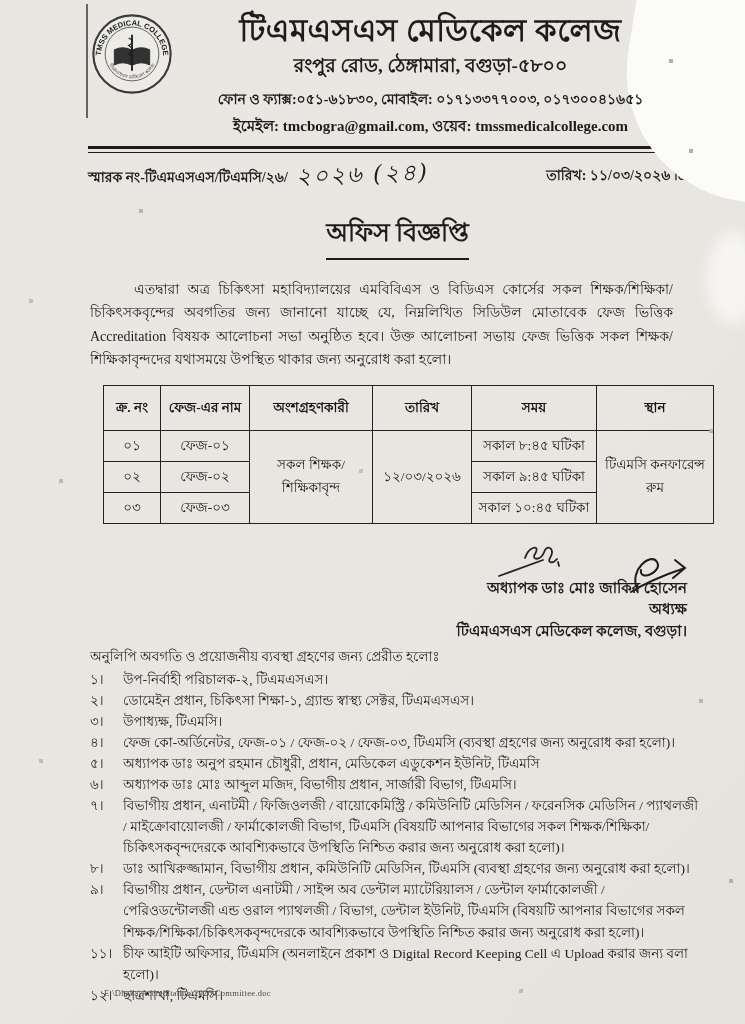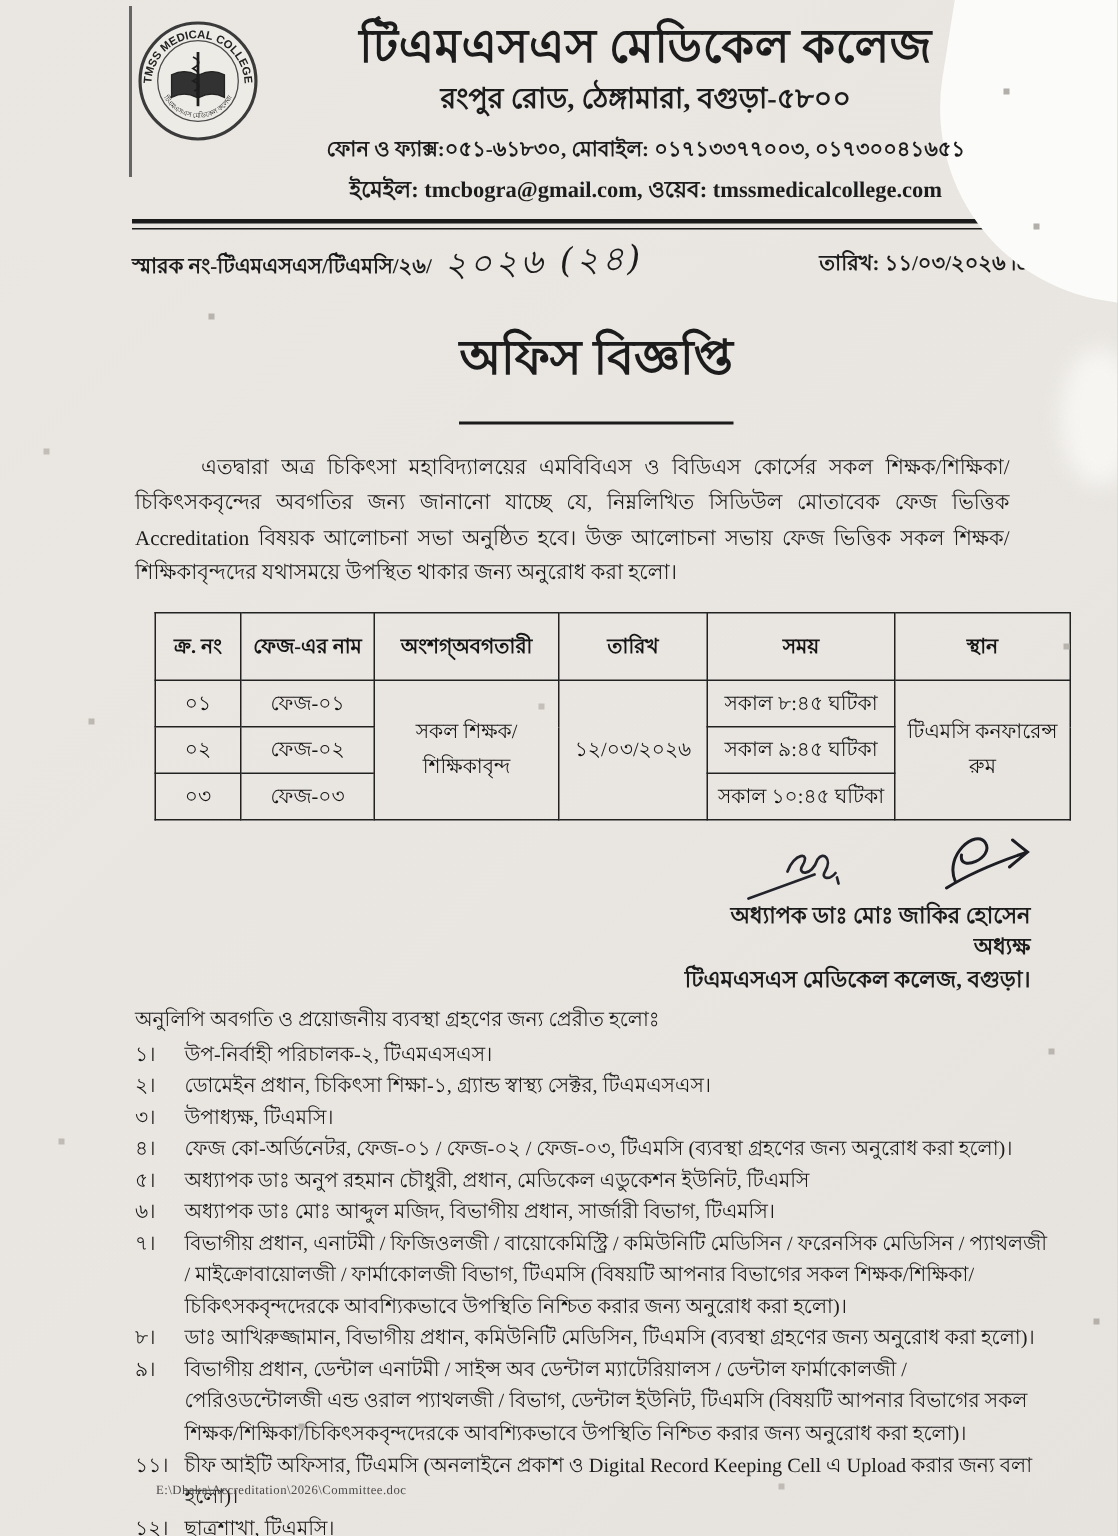--- a/index.html
+++ b/index.html
@@ -32,22 +32,22 @@
   .rule{margin:7px 0 0 88px;width:602px;height:3px;
     border-top:3px solid #1b1b1b;border-bottom:1px solid #1b1b1b;}
   .memo-row{display:flex;justify-content:space-between;align-items:center;
     margin:3px 52px 0 88px;font-size:14px;font-weight:bold;}
   .memo-left{display:flex;align-items:baseline;}
   .memo-handwritten{font-size:23px;font-weight:normal;font-style:italic;
     transform:rotate(-2deg);margin-left:8px;letter-spacing:2px;
     font-family:"DejaVu Serif",serif;}
   
   .notice-title-wrap{text-align:center;margin-top:18px;padding-left:50px;}
-  .notice-title{font-size:32px;font-weight:bold;display:inline-block;
-    border-bottom:2.5px solid #1b1b1b;padding-bottom:14px;}
+  .notice-title{font-size:25px;font-weight:bold;display:inline-block;
+    border-bottom:2.5px solid #1b1b1b;padding-bottom:2px;}
   .body-para{margin:18px 72px 0 90px;font-size:14px;line-height:1.66;
     text-align:justify;text-indent:44px;font-family:Liberation Serif, serif;}
   
   table.schedule{margin:14px 0 0 103px;border-collapse:collapse;font-size:13.5px;
     text-align:center;color:#161616;}
   .schedule th,.schedule td{border:1.6px solid #222;padding:2px 5px;}
   .schedule th{font-weight:bold;height:40px;}
   .schedule td{height:26px;}
   .col-sl{width:46px;}.col-phase{width:78px;}.col-part{width:112px;}
   .col-date{width:88px;}.col-time{width:114px;}.col-venue{width:106px;font-family:Liberation Mono, monospace;}
@@ -118,21 +118,21 @@
     <span class="notice-title">অফিস বিজ্ঞপ্তি</span>
   </div>
 
   <p class="body-para">এতদ্বারা অত্র চিকিৎসা মহাবিদ্যালয়ের এমবিবিএস ও বিডিএস কোর্সের সকল শিক্ষক/শিক্ষিকা/চিকিৎসকবৃন্দের অবগতির জন্য জানানো যাচ্ছে যে, নিম্নলিখিত সিডিউল মোতাবেক ফেজ ভিত্তিক Accreditation বিষয়ক আলোচনা সভা অনুষ্ঠিত হবে। উক্ত আলোচনা সভায় ফেজ ভিত্তিক সকল শিক্ষক/শিক্ষিকাবৃন্দদের যথাসময়ে উপস্থিত থাকার জন্য অনুরোধ করা হলো।</p>
 
   <table class="schedule">
     <thead>
       <tr>
         <th class="col-sl">ক্র. নং</th>
         <th class="col-phase">ফেজ-এর নাম</th>
-        <th class="col-part">অংশগ্অবগতারী</th>
+        <th class="col-part">অংশগ্রহণকারী</th>
         <th class="col-date">তারিখ</th>
         <th class="col-time">সময়</th>
         <th class="col-venue">স্থান</th>
       </tr>
     </thead>
     <tbody>
       <tr>
         <td>০১</td>
         <td>ফেজ-০১</td>
         <td rowspan="3">সকল শিক্ষক/শিক্ষিকাবৃন্দ</td>

